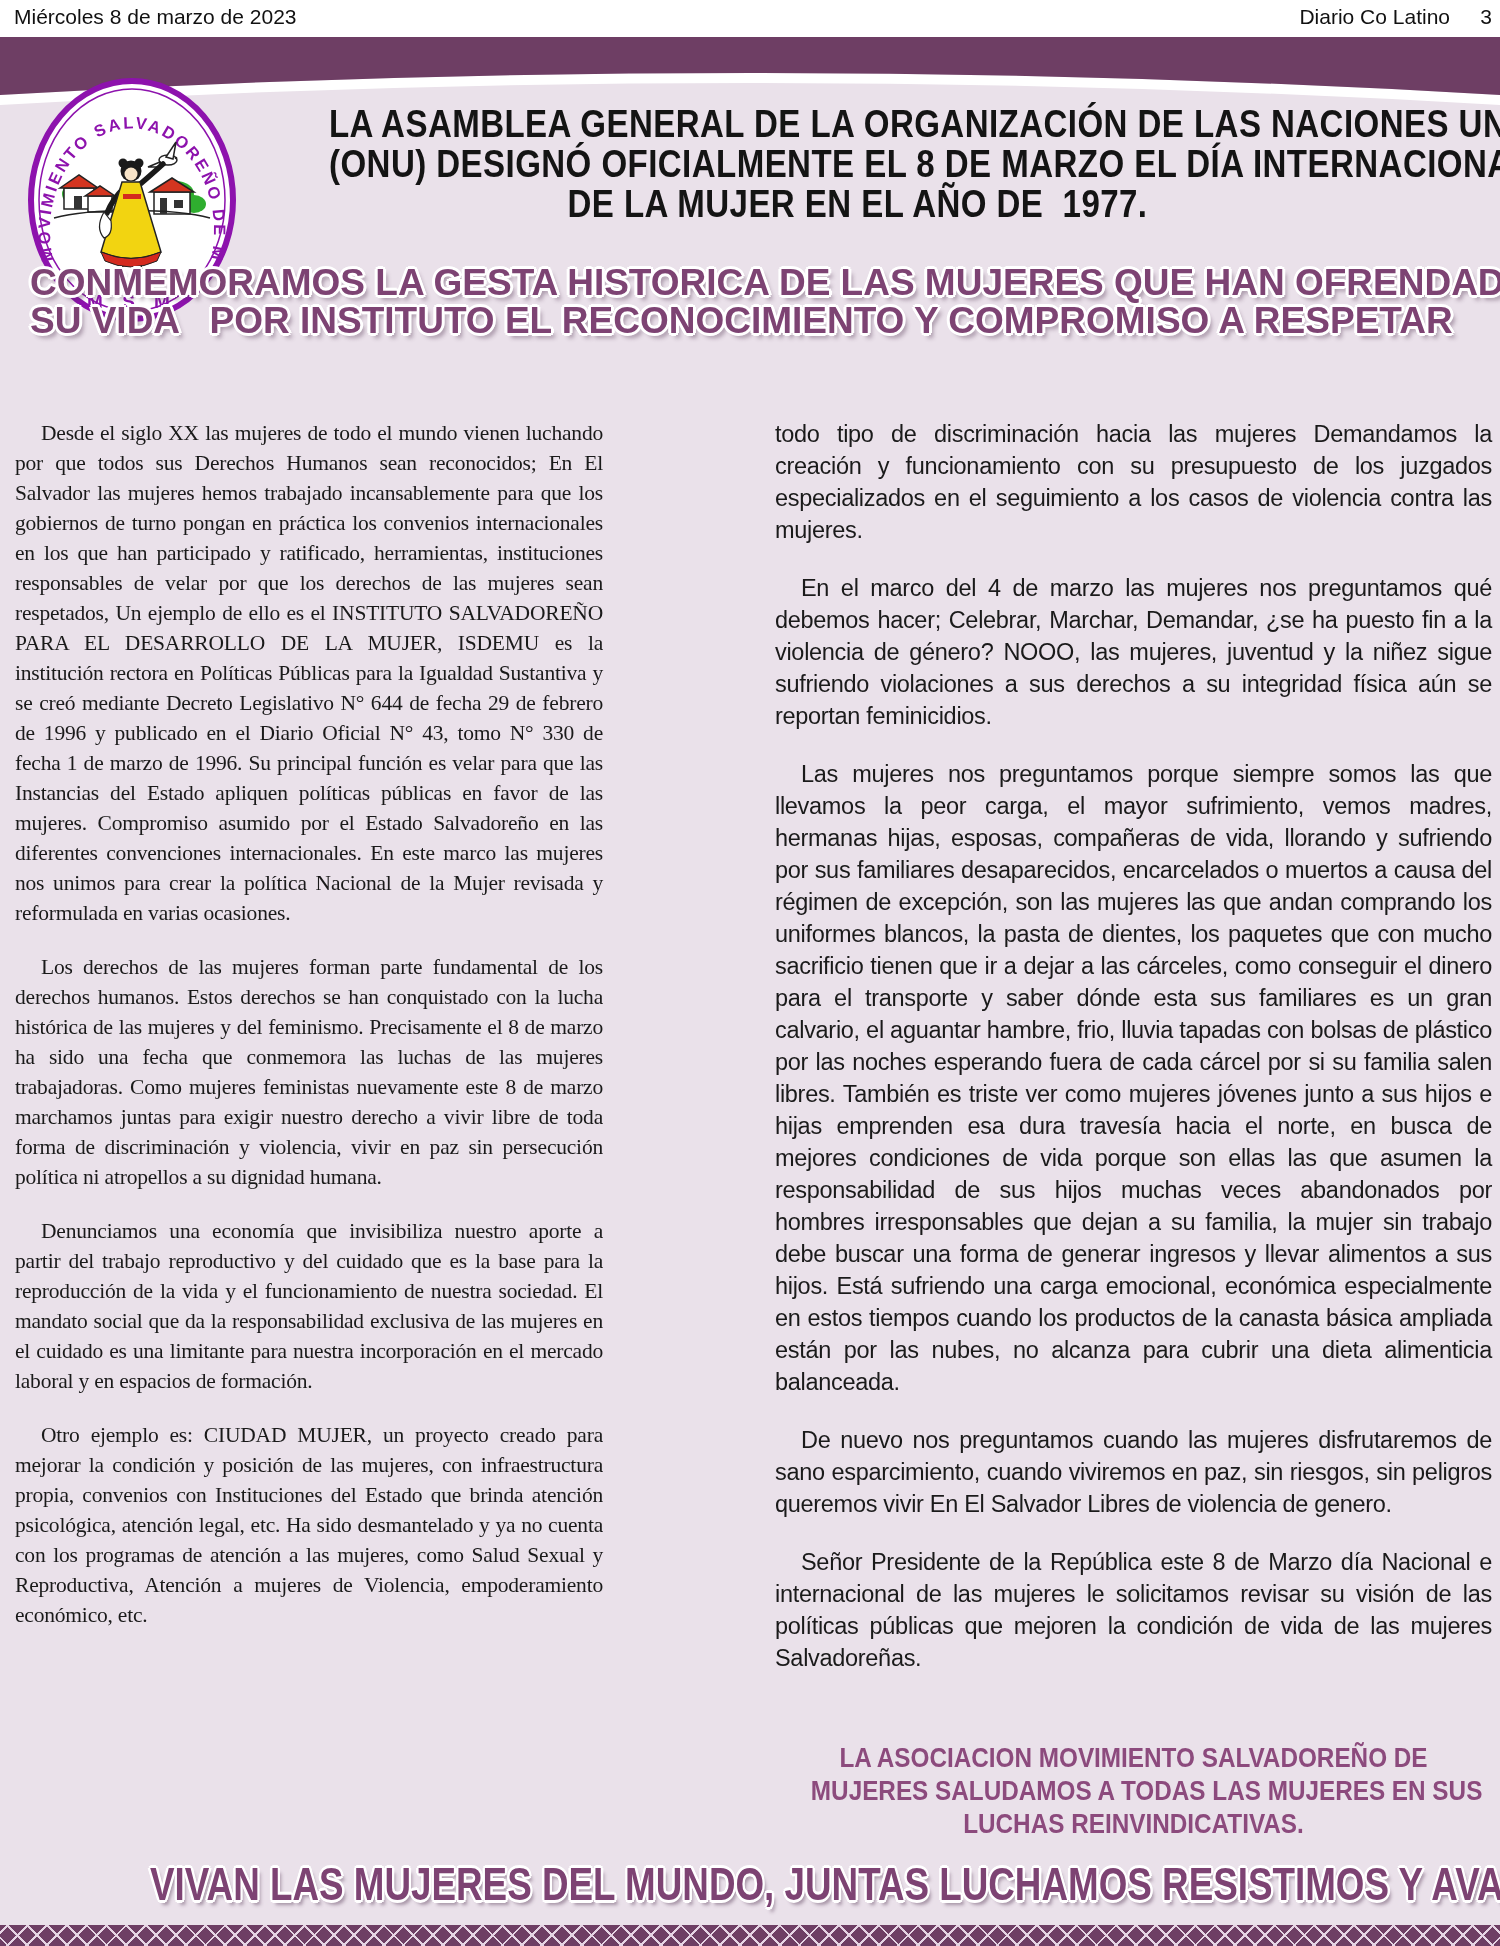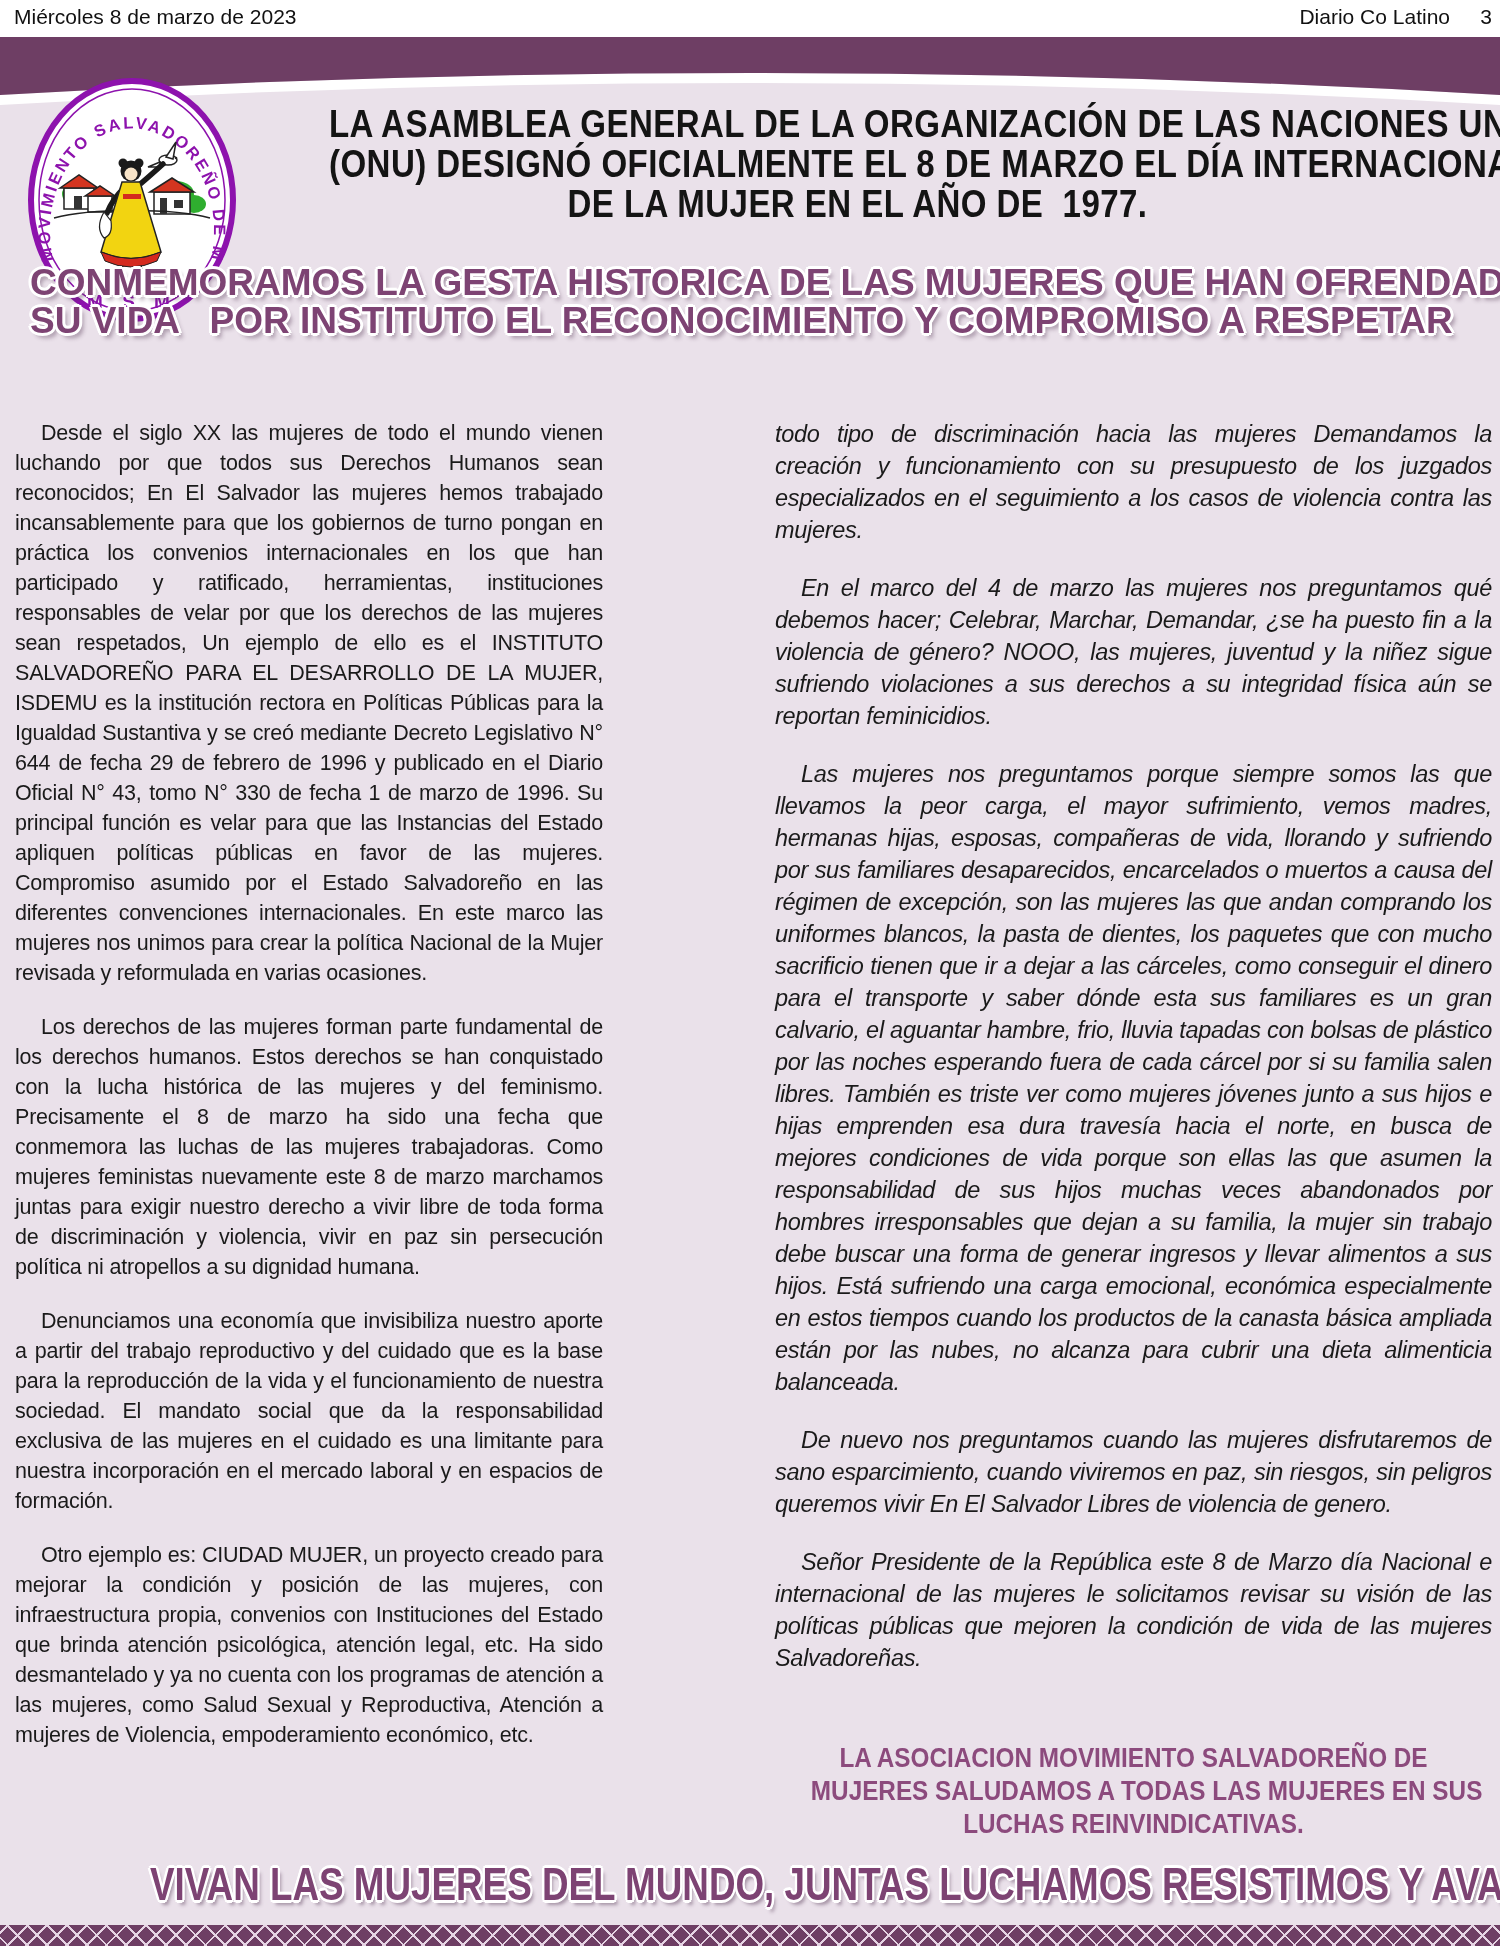--- a/index.html
+++ b/index.html
@@ -25,23 +25,23 @@
   .headline{left:250px;width:1215px;top:104px;font-size:38px;line-height:40px;color:#141414;
             transform:scaleX(.87);transform-origin:50% 0;letter-spacing:.5px;}
   .subhead{left:30px;right:30px;top:264px;font-size:37px;line-height:38px;color:#7d4373;}
   .outlined{text-shadow:-2px -2px 0 #fff,2px -2px 0 #fff,-2px 2px 0 #fff,2px 2px 0 #fff,
             -3px 0 0 #fff,3px 0 0 #fff,0 -3px 0 #fff,0 3px 0 #fff,4px 5px 4px rgba(85,55,85,.45);}
 
   
   .col{position:absolute;top:418px;text-align:justify;color:#1a1a1a;}
   .col p{margin:0;}
   .col-left{left:15px;width:588px;font-size:21.5px;line-height:30px;letter-spacing:-.2px;}
-  .col-left p{margin-bottom:24px;}
+  .col-left p{margin-bottom:24px;font-family:Liberation Serif, serif;}
   .col-right{left:775px;width:717px;font-size:23.5px;line-height:32px;letter-spacing:-.3px;}
-  .col-right p{margin-bottom:26px;font-style:italic;}
+  .col-right p{margin-bottom:26px;}
   .col p.ind{text-indent:26px;}
 
   
   .closing{left:775px;width:717px;top:1742px;font-size:27px;line-height:33px;color:#8c4a7d;
            transform:scaleX(.9);transform-origin:50% 0;}
 
   
   .banner{left:0;width:1500px;top:1858px;font-size:46px;line-height:52px;color:#7d4373;
           transform:scaleX(.80);transform-origin:50% 0;}
 

